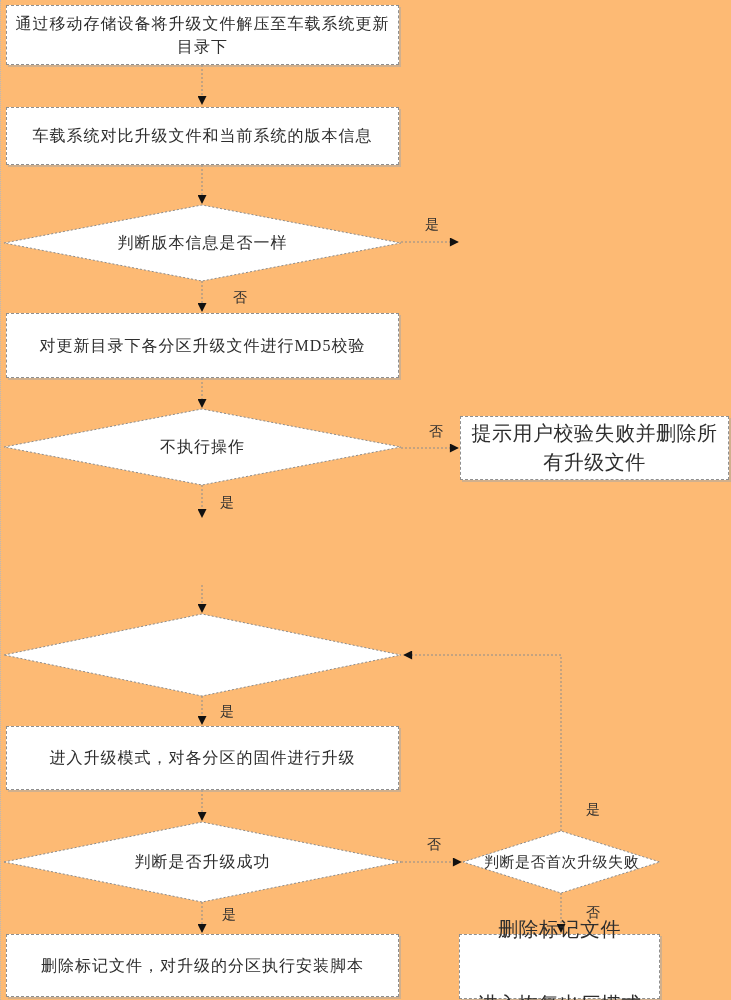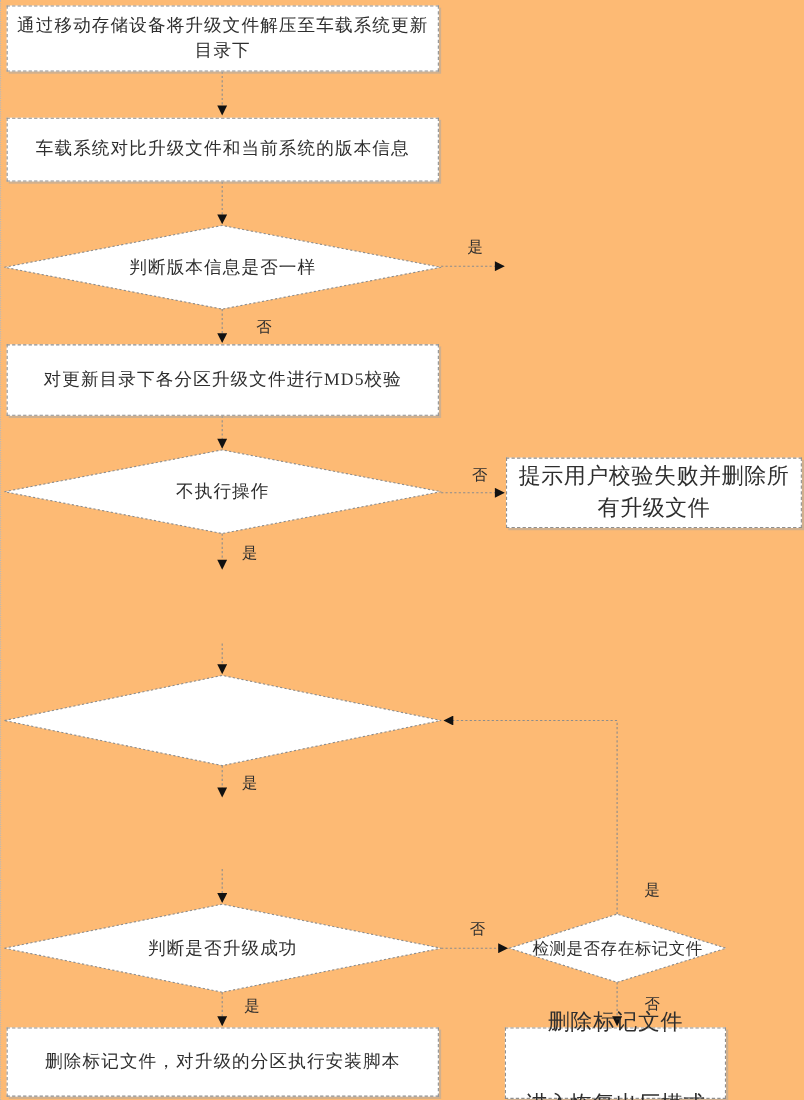--- a/index.html
+++ b/index.html
@@ -74,38 +74,41 @@
 
   <div class="pbox" style="left:5px;top:313px;width:393px;height:65px;">
     <span>对更新目录下各分区升级文件进行MD5校验</span>
   </div>
 
   <div class="pbox small" style="left:459px;top:416px;width:269px;height:64px;">
     <span>提示用户校验失败并删除所有升级文件</span>
   </div>
 
 
+  <div class="pbox" style="left:5px;top:726px;width:393px;height:64px;">
+    <span>进入升级模式，对各分区的固件进行升级</span>
+  </div>
 
   <div class="pbox" style="left:5px;top:934px;width:393px;height:63px;">
     <span>删除标记文件，对升级的分区执行安装脚本</span>
   </div>
 
   <div class="pbox small twoline" style="left:458px;top:934px;width:201px;height:65px;gap:44px;">
     <span>删除标记文件</span>
     <span>进入恢复出厂模式</span>
   </div>
 
   <div class="dlabel" style="left:3px;top:205px;width:397px;height:76px;">判断版本信息是否一样</div>
 
   <div class="dlabel" style="left:3px;top:409px;width:397px;height:76px;">不执行操作</div>
 
 
   <div class="dlabel" style="left:3px;top:822px;width:397px;height:80px;">判断是否升级成功</div>
 
-  <div class="dlabel small" style="left:462px;top:831px;width:197px;height:62px;">检测是否存在标记文件</div>
+  <div class="dlabel small" style="left:462px;top:831px;width:197px;height:62px;">判断是否首次升级失败</div>
 
   <span class="elabel" style="left:424px;top:216px;">是</span>
 
   <span class="elabel" style="left:232px;top:289px;">否</span>
 
   <span class="elabel" style="left:428px;top:423px;">否</span>
 
   <span class="elabel" style="left:219px;top:494px;">是</span>
 
   <span class="elabel" style="left:219px;top:703px;">是</span>

